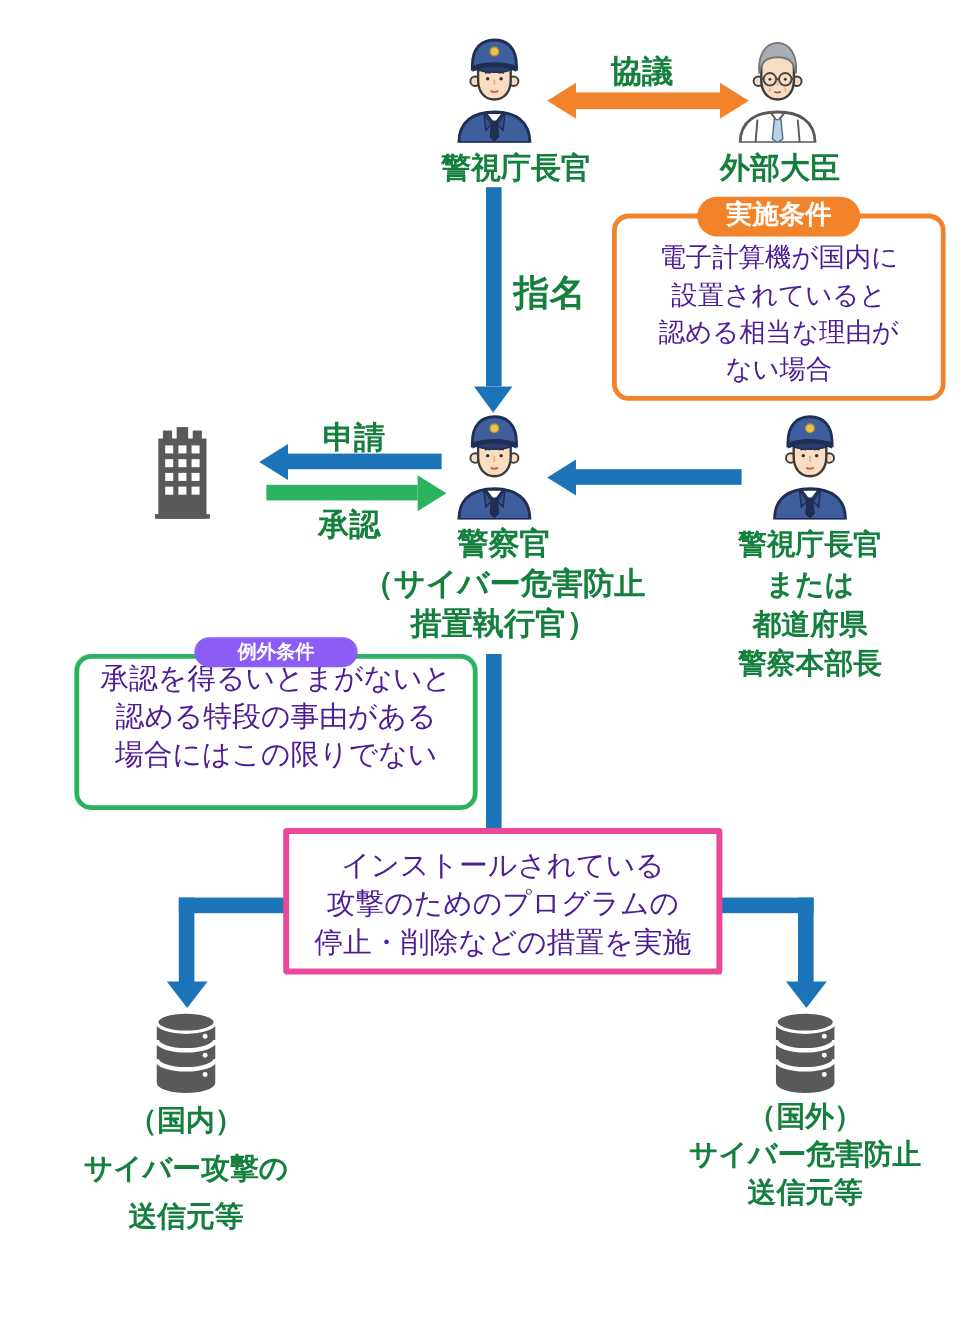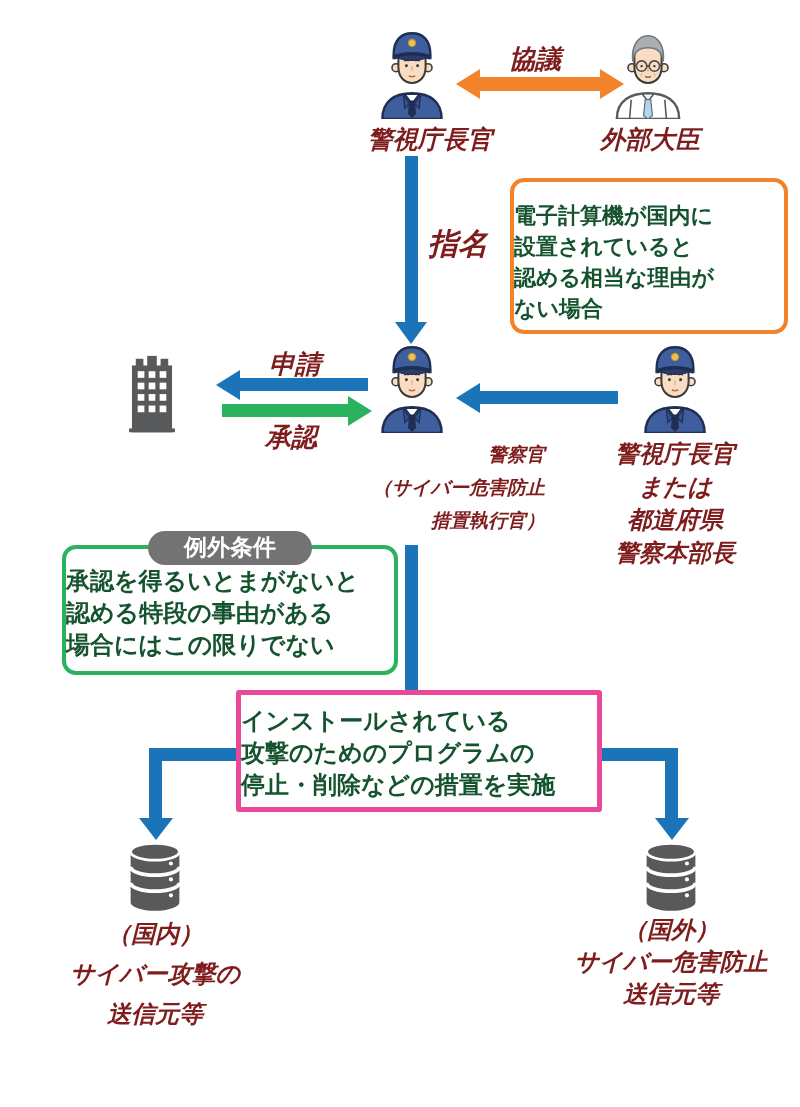--- a/index.html
+++ b/index.html
@@ -1,27 +1,27 @@
 <!DOCTYPE html>
 <html><head>
 <meta charset="utf-8">
 <style>
   html,body{margin:0;padding:0;background:#fff;}
   .canvas{
     position:relative;width:800px;height:1107px;background:#fff;overflow:hidden;
     font-family:"DejaVu Sans","Liberation Sans",sans-serif;color:#333;
   }
-  .lbl{position:absolute;font-weight:bold;color:#7f1d1d;text-align:center;white-space:pre-line;font-style:italic;}
+  .lbl{position:absolute;font-weight:bold;color:#15803d;text-align:center;white-space:pre-line;}
   .shaft{position:absolute;}
   .tri{position:absolute;width:0;height:0;border-style:solid;border-color:transparent;}
   .blue{background:#1b74b8;}
   .cbox{position:absolute;background:#fff;box-sizing:border-box;}
   .badge{position:absolute;top:-18px;left:50%;transform:translateX(-50%);color:#fff;
          font-weight:bold;border-radius:999px;white-space:nowrap;line-height:1.3;}
-  .boxtext{font-weight:bold;white-space:pre-line;color:#14532d;}
+  .boxtext{text-align:center;font-weight:normal;white-space:pre-line;color:#4c1d95;}
   .icon{position:absolute;}
   .footnote{position:absolute;font-weight:500;color:#222;text-align:left;white-space:pre-line;}
 </style>
 </head>
 <body>
 
 <div class="canvas">
 
   <svg width="0" height="0" style="position:absolute">
     <defs>
@@ -139,46 +139,47 @@
       <use href="#building-sym"></use>
     </svg>
   <svg class="icon" style="left:125px;top:842px;" width="60" height="72" viewBox="0 0 64 76">
       <use href="#db-sym"></use>
     </svg>
   <svg class="icon" style="left:641px;top:842px;" width="60" height="72" viewBox="0 0 64 76">
       <use href="#db-sym"></use>
     </svg>
 
   <div class="cbox" style="left:510px;top:178px;width:278px;height:156px;border:4px solid #f3832b;border-radius:14px;">
+    <div class="badge" style="background:#f3832b;font-size:22px;padding:2px 24px;">実施条件</div>
     <div class="boxtext" style="margin-top:18px;font-size:22px;line-height:31px;">電子計算機が国内に
 設置されていると
 認める相当な理由が
 ない場合</div>
   </div>
 
   <div class="cbox" style="left:62px;top:545px;width:336px;height:130px;border:4px solid #2bb25f;border-radius:14px;">
-    <div class="badge" style="background:#737373;font-size:23px;padding:2px 36px;">例外条件</div>
-    <div class="boxtext" style="margin-top:16px;font-size:24px;line-height:32px;">承認を得るいとまがないと
+    <div class="badge" style="background:#8b5cf6;font-size:16px;padding:2px 36px;">例外条件</div>
+    <div class="boxtext" style="font-size:24px;line-height:32px;">承認を得るいとまがないと
 認める特段の事由がある
 場合にはこの限りでない</div>
   </div>
 
   <div class="cbox" style="left:236px;top:690px;width:366px;height:122px;border:5px solid #ec4899;border-radius:3px;">
     <div class="boxtext" style="margin-top:10px;font-size:24px;line-height:32px;">インストールされている
 攻撃のためのプログラムの
 停止・削除などの措置を実施</div>
   </div>
 
   <div class="lbl" style="left:330px;top:123px;width:200px;font-size:25px;">警視庁長官</div>
   <div class="lbl" style="left:550px;top:123px;width:200px;font-size:25px;text-align:center;">外部大臣</div>
   <div class="lbl" style="left:485px;top:42px;width:100px;font-size:26px;">協議</div>
   <div class="lbl" style="left:428px;top:224px;font-size:30px;">指名</div>
   <div class="lbl" style="left:245px;top:347px;width:100px;font-size:26px;">申請</div>
   <div class="lbl" style="left:241px;top:420px;width:100px;font-size:26px;">承認</div>
-  <div class="lbl" style="left:295px;top:438px;width:250px;font-size:19px;line-height:33px;text-align:right;">警察官
+  <div class="lbl" style="left:295px;top:438px;width:250px;font-size:26px;line-height:33px;">警察官
 （サイバー危害防止
 措置執行官）</div>
   <div class="lbl" style="left:575px;top:438px;width:200px;font-size:24px;line-height:33px;">警視庁長官
 または
 都道府県
 警察本部長</div>
   <div class="lbl" style="left:35px;top:914px;width:240px;font-size:24px;line-height:40px;">（国内）
 サイバー攻撃の
 送信元等</div>
   <div class="lbl" style="left:551px;top:914px;width:240px;font-size:24px;line-height:32px;">（国外）

